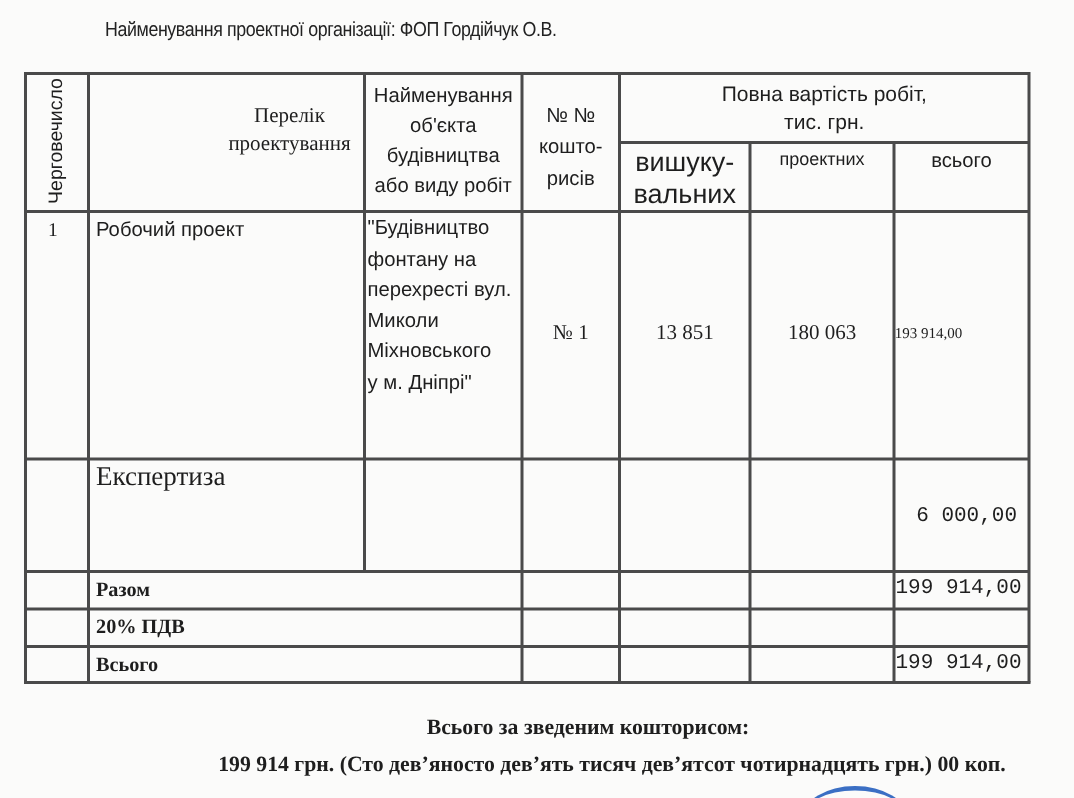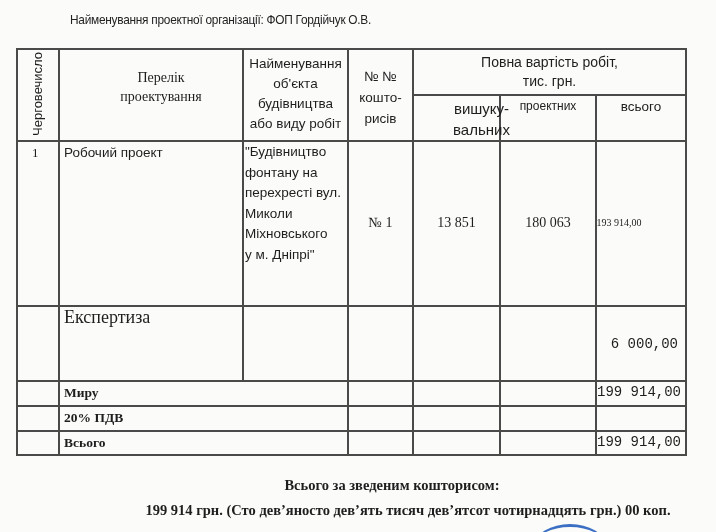--- a/index.html
+++ b/index.html
@@ -77,21 +77,21 @@
   <div class="line v" style="left:331px;top:0;height:407px;"></div>
   <div class="line v" style="left:396px;top:0;height:407px;"></div>
   <div class="line v" style="left:483px;top:46px;height:361px;"></div>
   <div class="line v" style="left:579px;top:46px;height:361px;"></div>
   <div class="line v" style="left:669px;top:0;height:407px;"></div>
 
   <div class="rot">
     <span>Черговечисло</span>
   </div>
 
-  <div class="txt center" style="left:44px;top:20px;width:202px;line-height:19px;font-size:14px;">
+  <div class="txt center" style="left:44px;top:20px;width:202px;line-height:19px;font-size:14px;padding-left:32px;">
     <div>Перелік</div>
     <div>проектування</div>
   </div>
 
   <div class="txt center sans" style="left:228px;top:6px;width:103px;line-height:20px;font-size:13.5px;">
     <div>Найменування</div>
     <div>об'єкта</div>
     <div>будівництва</div>
     <div>або виду робіт</div>
   </div>
@@ -100,21 +100,21 @@
     <div>№ №</div>
     <div>кошто-</div>
     <div>рисів</div>
   </div>
 
   <div class="txt center sans" style="left:398px;top:5px;width:271px;line-height:19px;font-size:14px;">
     <div>Повна вартість робіт,</div>
     <div>тис. грн.</div>
   </div>
 
-  <div class="txt center sans" style="left:398px;top:50px;width:85px;line-height:21px;font-size:15px;padding-left:25px;">
+  <div class="txt center sans" style="left:398px;top:50px;width:85px;line-height:21px;font-size:18px;">
     <div>вишуку-</div>
     <div>вальних</div>
   </div>
   <div class="txt center sans" style="left:485px;top:48px;width:94px;font-size:12px;">проектних</div>
   <div class="txt center sans" style="left:581px;top:48px;width:88px;font-size:13.5px;">всього</div>
 
   <div class="txt" style="left:16px;top:94px;font-size:13px;">1</div>
   <div class="txt sans" style="left:48px;top:94px;font-size:13.5px;">Робочий проект</div>
   <div class="txt sans" style="left:229px;top:94px;font-size:13.5px;line-height:20.6px;">
     <div>"Будівництво</div>
@@ -125,21 +125,21 @@
     <div>у м. Дніпрі"</div>
   </div>
   <div class="txt center" style="left:333px;top:164px;width:63px;font-size:14px;">№ 1</div>
   <div class="txt center" style="left:398px;top:164px;width:85px;font-size:14px;">13 851</div>
   <div class="txt center" style="left:485px;top:164px;width:94px;font-size:14px;">180 063</div>
   <div class="txt center" style="left:559px;top:164px;width:88px;font-size:10px;">193 914,00</div>
 
   <div class="txt" style="left:48px;top:259px;font-size:18px;">Експертиза</div>
   <div class="txt right" style="left:581px;top:286px;width:81px;font-size:14px;">6 000,00</div>
 
-  <div class="txt bold" style="left:48px;top:333px;font-size:13.5px;line-height:23px;">Миру</div>
+  <div class="txt bold" style="left:48px;top:333px;font-size:13.5px;line-height:23px;">Разом</div>
   <div class="txt right" style="left:581px;top:333px;width:84px;font-size:14px;line-height:23px;">199 914,00</div>
 
   <div class="txt bold" style="left:48px;top:358px;font-size:13.5px;line-height:23px;">20% ПДВ</div>
   <div class="txt right" style="left:581px;top:358px;width:84px;font-size:14px;line-height:23px;"></div>
 
   <div class="txt bold" style="left:48px;top:383px;font-size:13.5px;line-height:23px;">Всього</div>
   <div class="txt right" style="left:581px;top:383px;width:84px;font-size:14px;line-height:23px;">199 914,00</div>
 </div>
 
 <div class="footer-title">Всього за зведеним кошторисом:</div>

